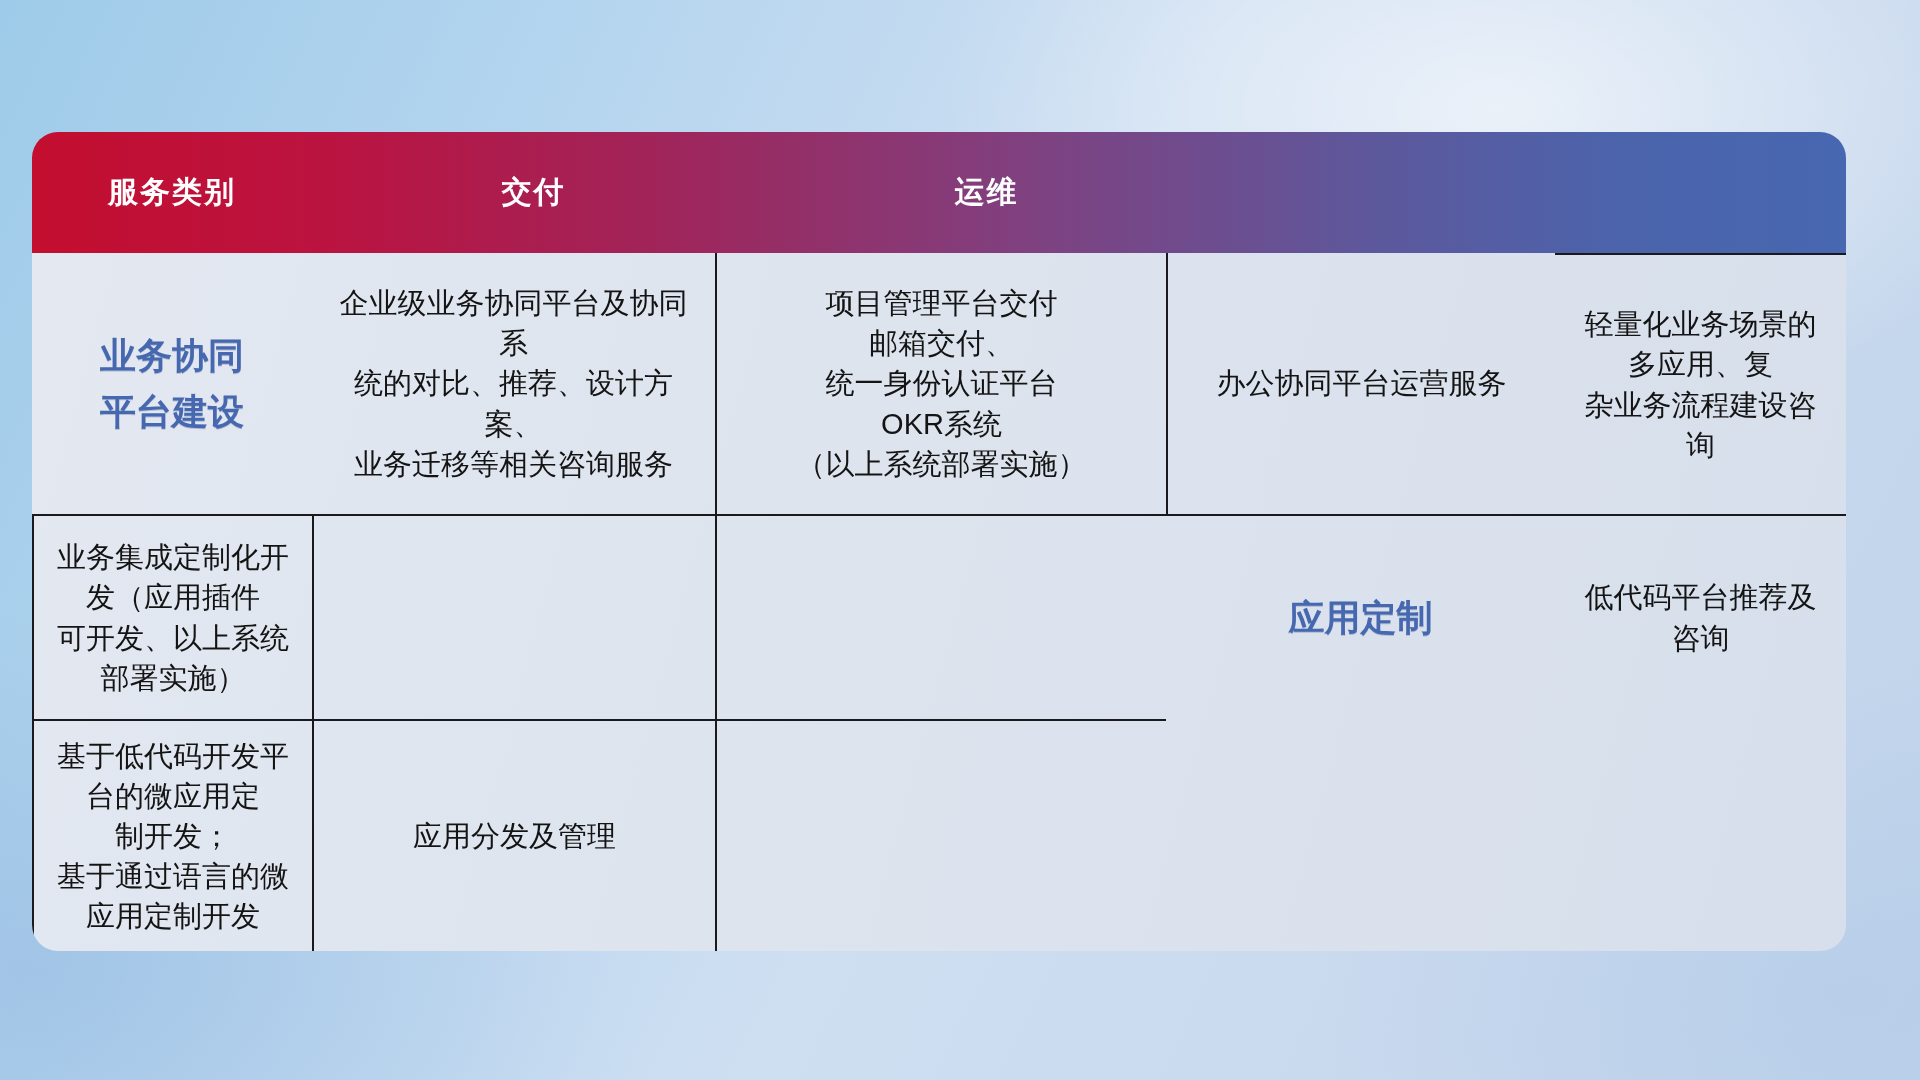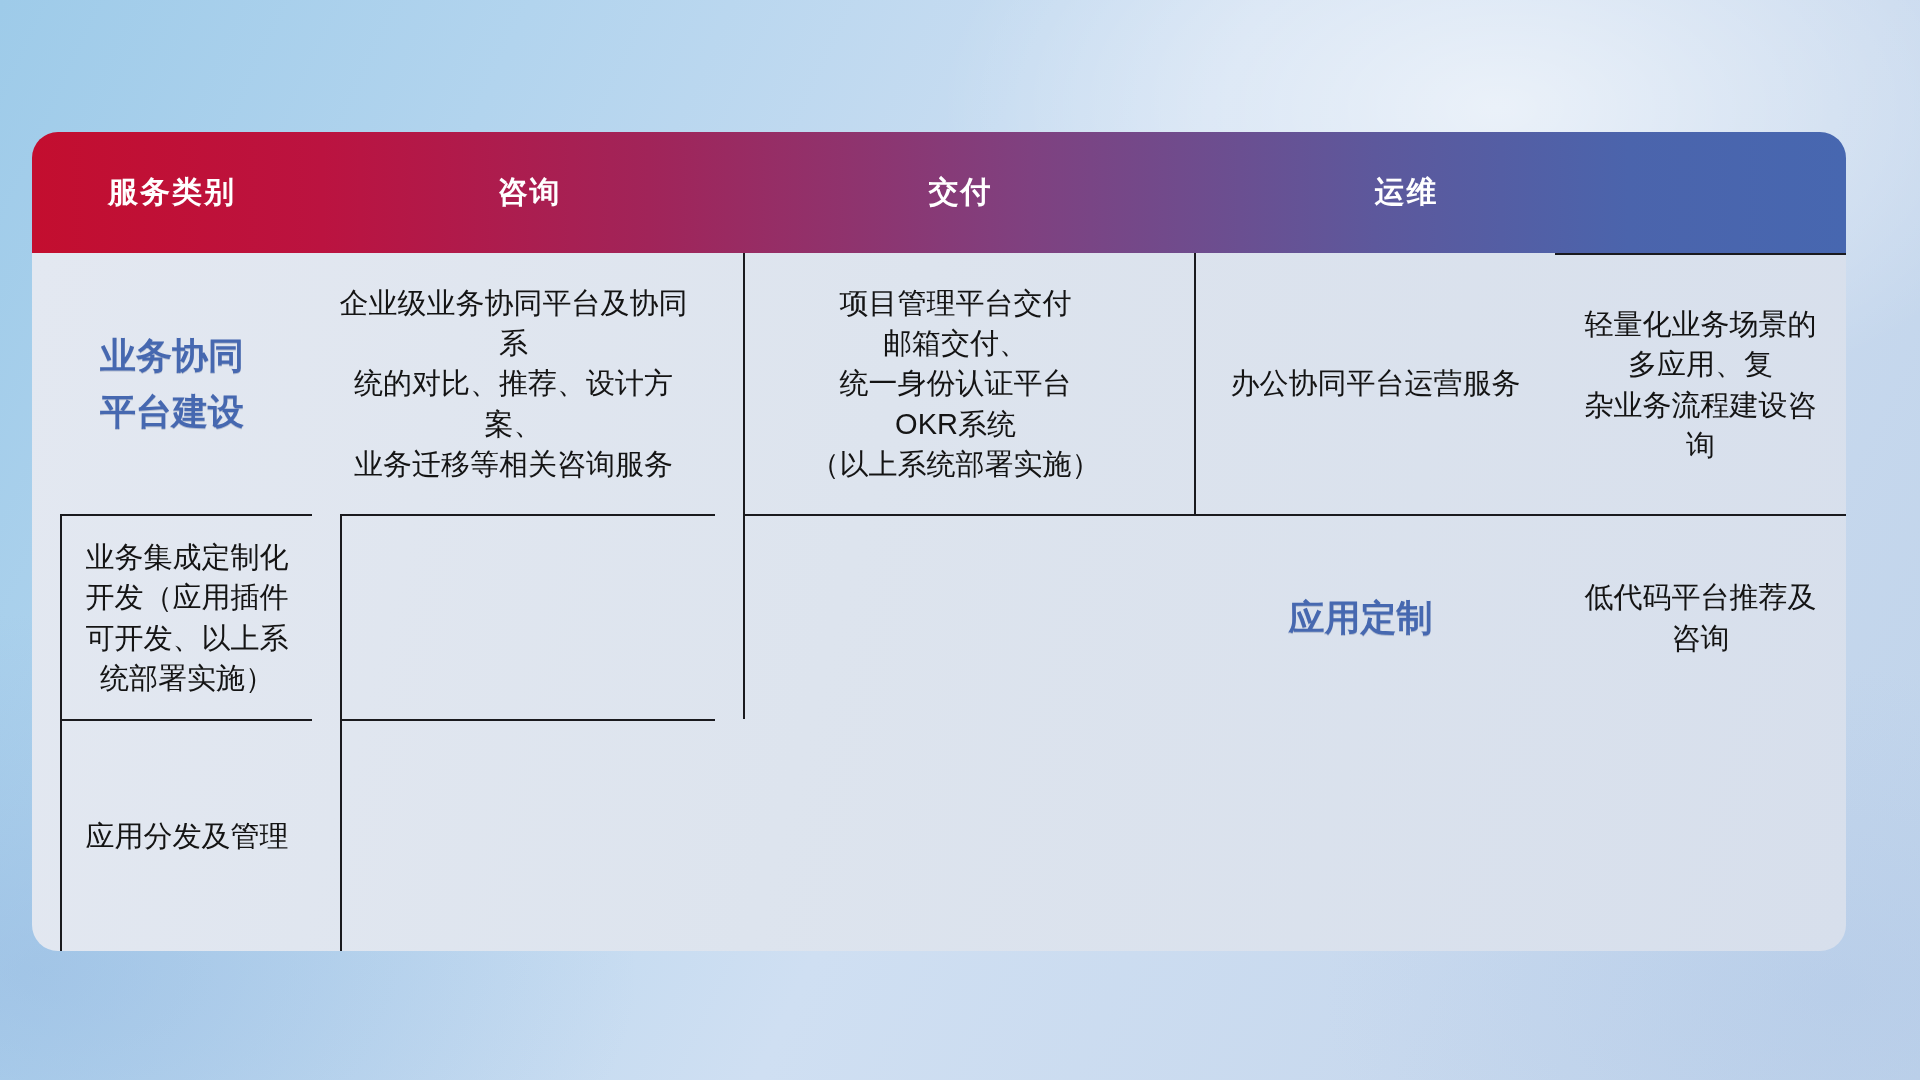--- a/index.html
+++ b/index.html
@@ -40,31 +40,30 @@
     display:flex;align-items:center;justify-content:center;
     text-align:center;white-space:pre-line;
     padding:5px 16px;box-sizing:border-box;
     font-size:29px;line-height:1.38;color:#141414;
   }
   .cell.cat{
     font-size:36px;font-weight:bold;color:#4668b0;line-height:1.55;
     text-shadow:0 1px 0 rgba(40,60,110,0.25);
     padding:0 6px;
   }
-  .vline{border-left:2px solid #1a1a1e;margin-left:28px;}
+  .vline{border-left:2px solid #1a1a1e;}
   .hline{border-top:2px solid #1a1a1e;}
 </style>
 </head>
 <body>
 
 <div class="tbl">
 
   <div class="thead">
     <div class="th h1">服务类别</div>
-    <div class="th h2">咨询</div>
     <div class="th h4">交付</div>
     <div class="th h5">运维</div>
   </div>
 
   <div class="tbody">
 
     <div class="cell cat">业务协同
 平台建设</div>
     <div class="cell">企业级业务协同平台及协同系
 统的对比、推荐、设计方案、
@@ -78,17 +77,20 @@
 
     <div class="cell hline">轻量化业务场景的多应用、复
 杂业务流程建设咨询</div>
     <div class="cell vline hline">业务集成定制化开发（应用插件
 可开发、以上系统部署实施）</div>
     <div class="cell vline hline"></div>
     <div class="cell vline hline"></div>
 
     <div class="cell cat hline">应用定制</div>
     <div class="cell hline">低代码平台推荐及咨询</div>
+    <div class="cell vline hline">基于低代码开发平台的微应用定
+制开发；
+基于通过语言的微应用定制开发</div>
     <div class="cell vline hline">应用分发及管理</div>
     <div class="cell vline hline"></div>
   </div>
 
 </div>
 
 </body></html>

